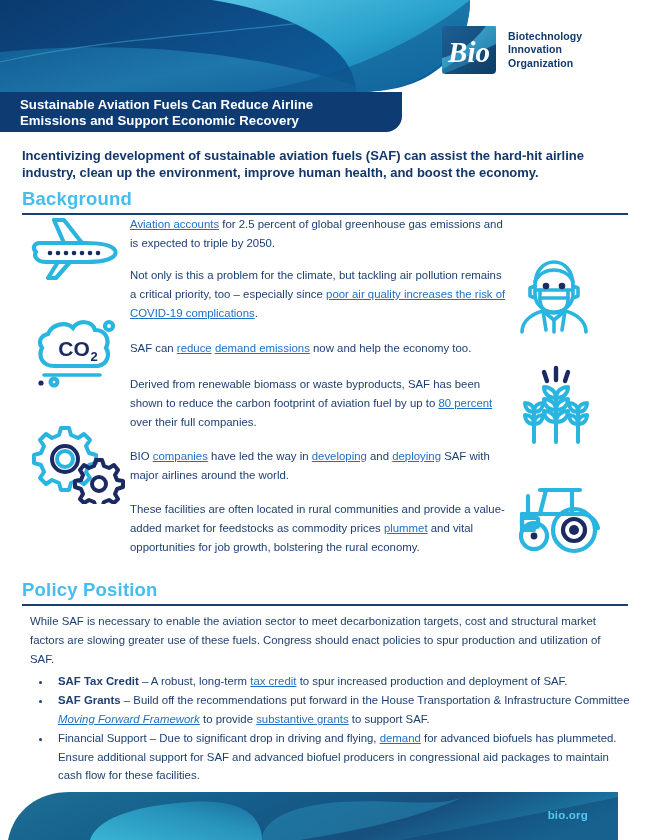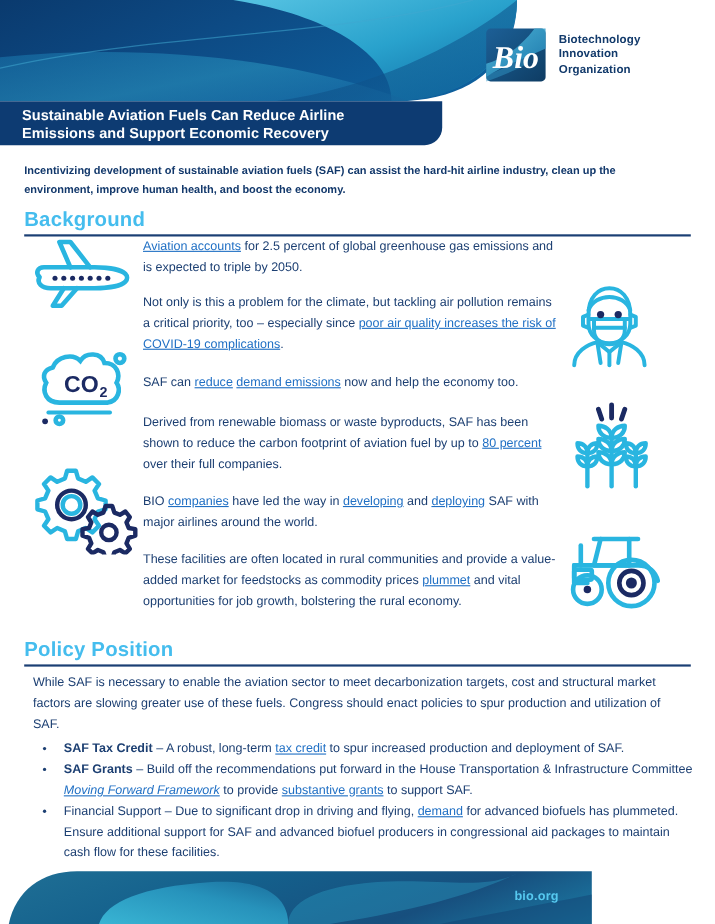--- a/index.html
+++ b/index.html
@@ -68,21 +68,21 @@
     line-height: 15.5px;
     font-weight: bold;
     letter-spacing: 0.05px;
   }
 
   
   .lead {
     position: absolute;
     left: 22px; top: 148px;
     width: 600px;
-    font-size: 10px;
+    font-size: 13px;
     line-height: 16.5px;
     font-weight: bold;
     color: #12386b;
   }
 
   
   .section-head {
     position: absolute;
     left: 22px;
     width: 606px;
@@ -140,21 +140,21 @@
   .bullets li::marker { color: #1c3f72; }
 
   
   .icon-left { position: absolute; }
   .icon-right { position: absolute; }
 
   
   .footer {
     position: absolute;
     left: 0; bottom: 0;
-    width: 538px; height: 60px;
+    width: 618px; height: 60px;
     overflow: hidden;
   }
   .footer-url {
     position: absolute;
     right: 30px; bottom: 19px;
     color: #56c8ef;
     font-size: 11.5px;
     font-weight: bold;
     letter-spacing: 0.2px;
   }

